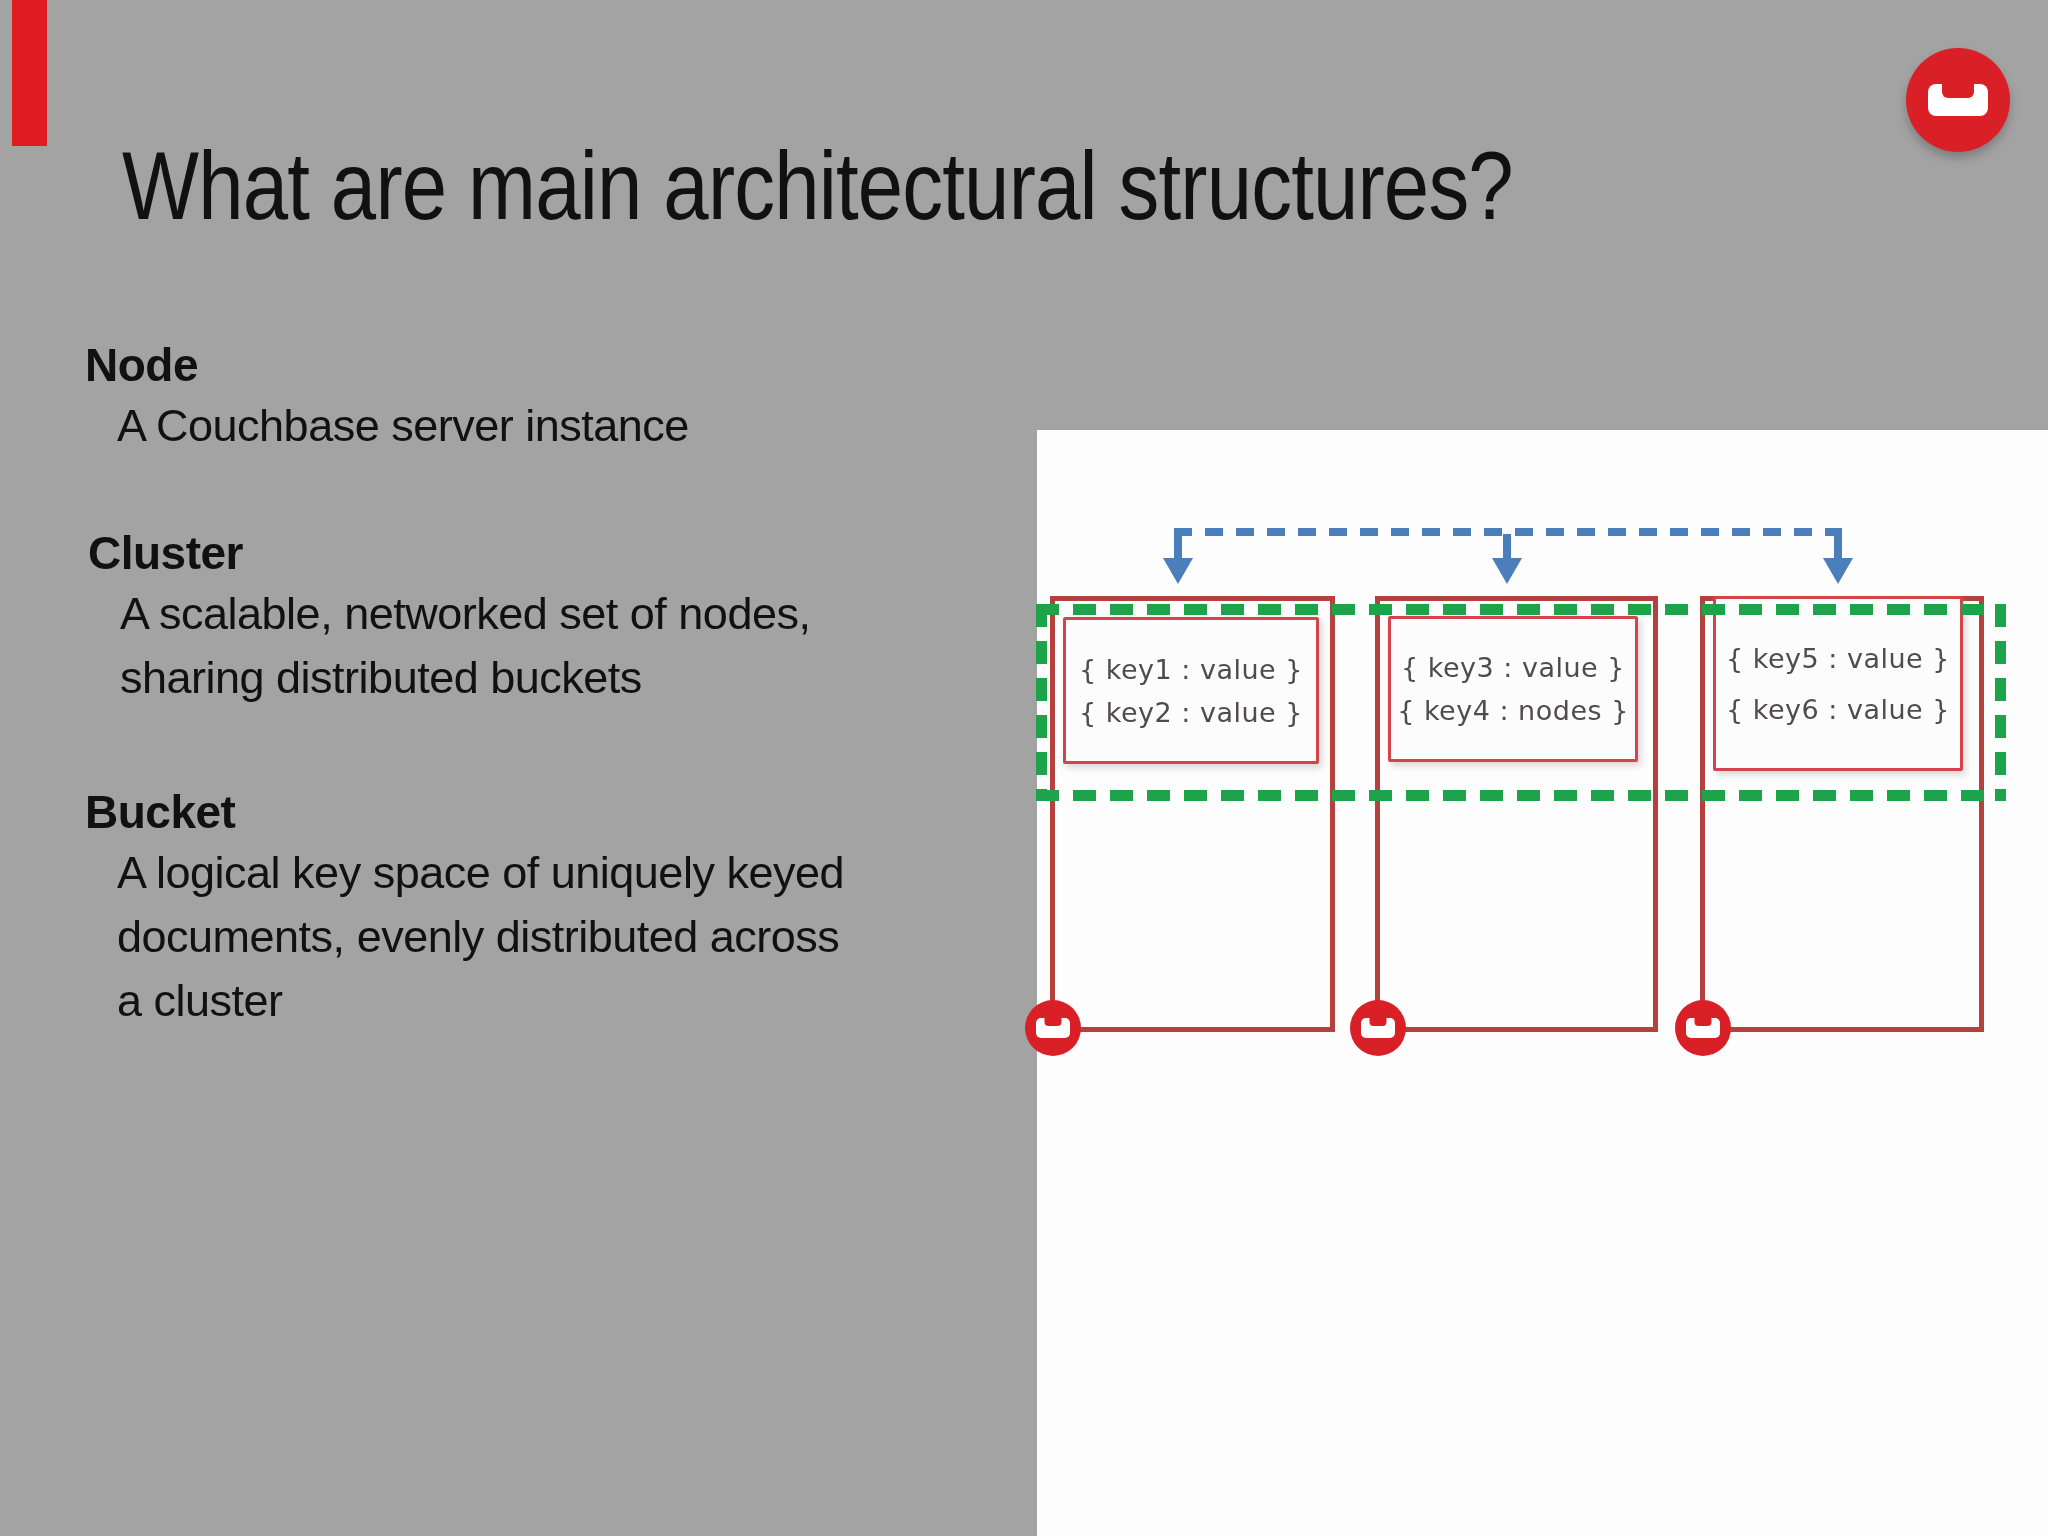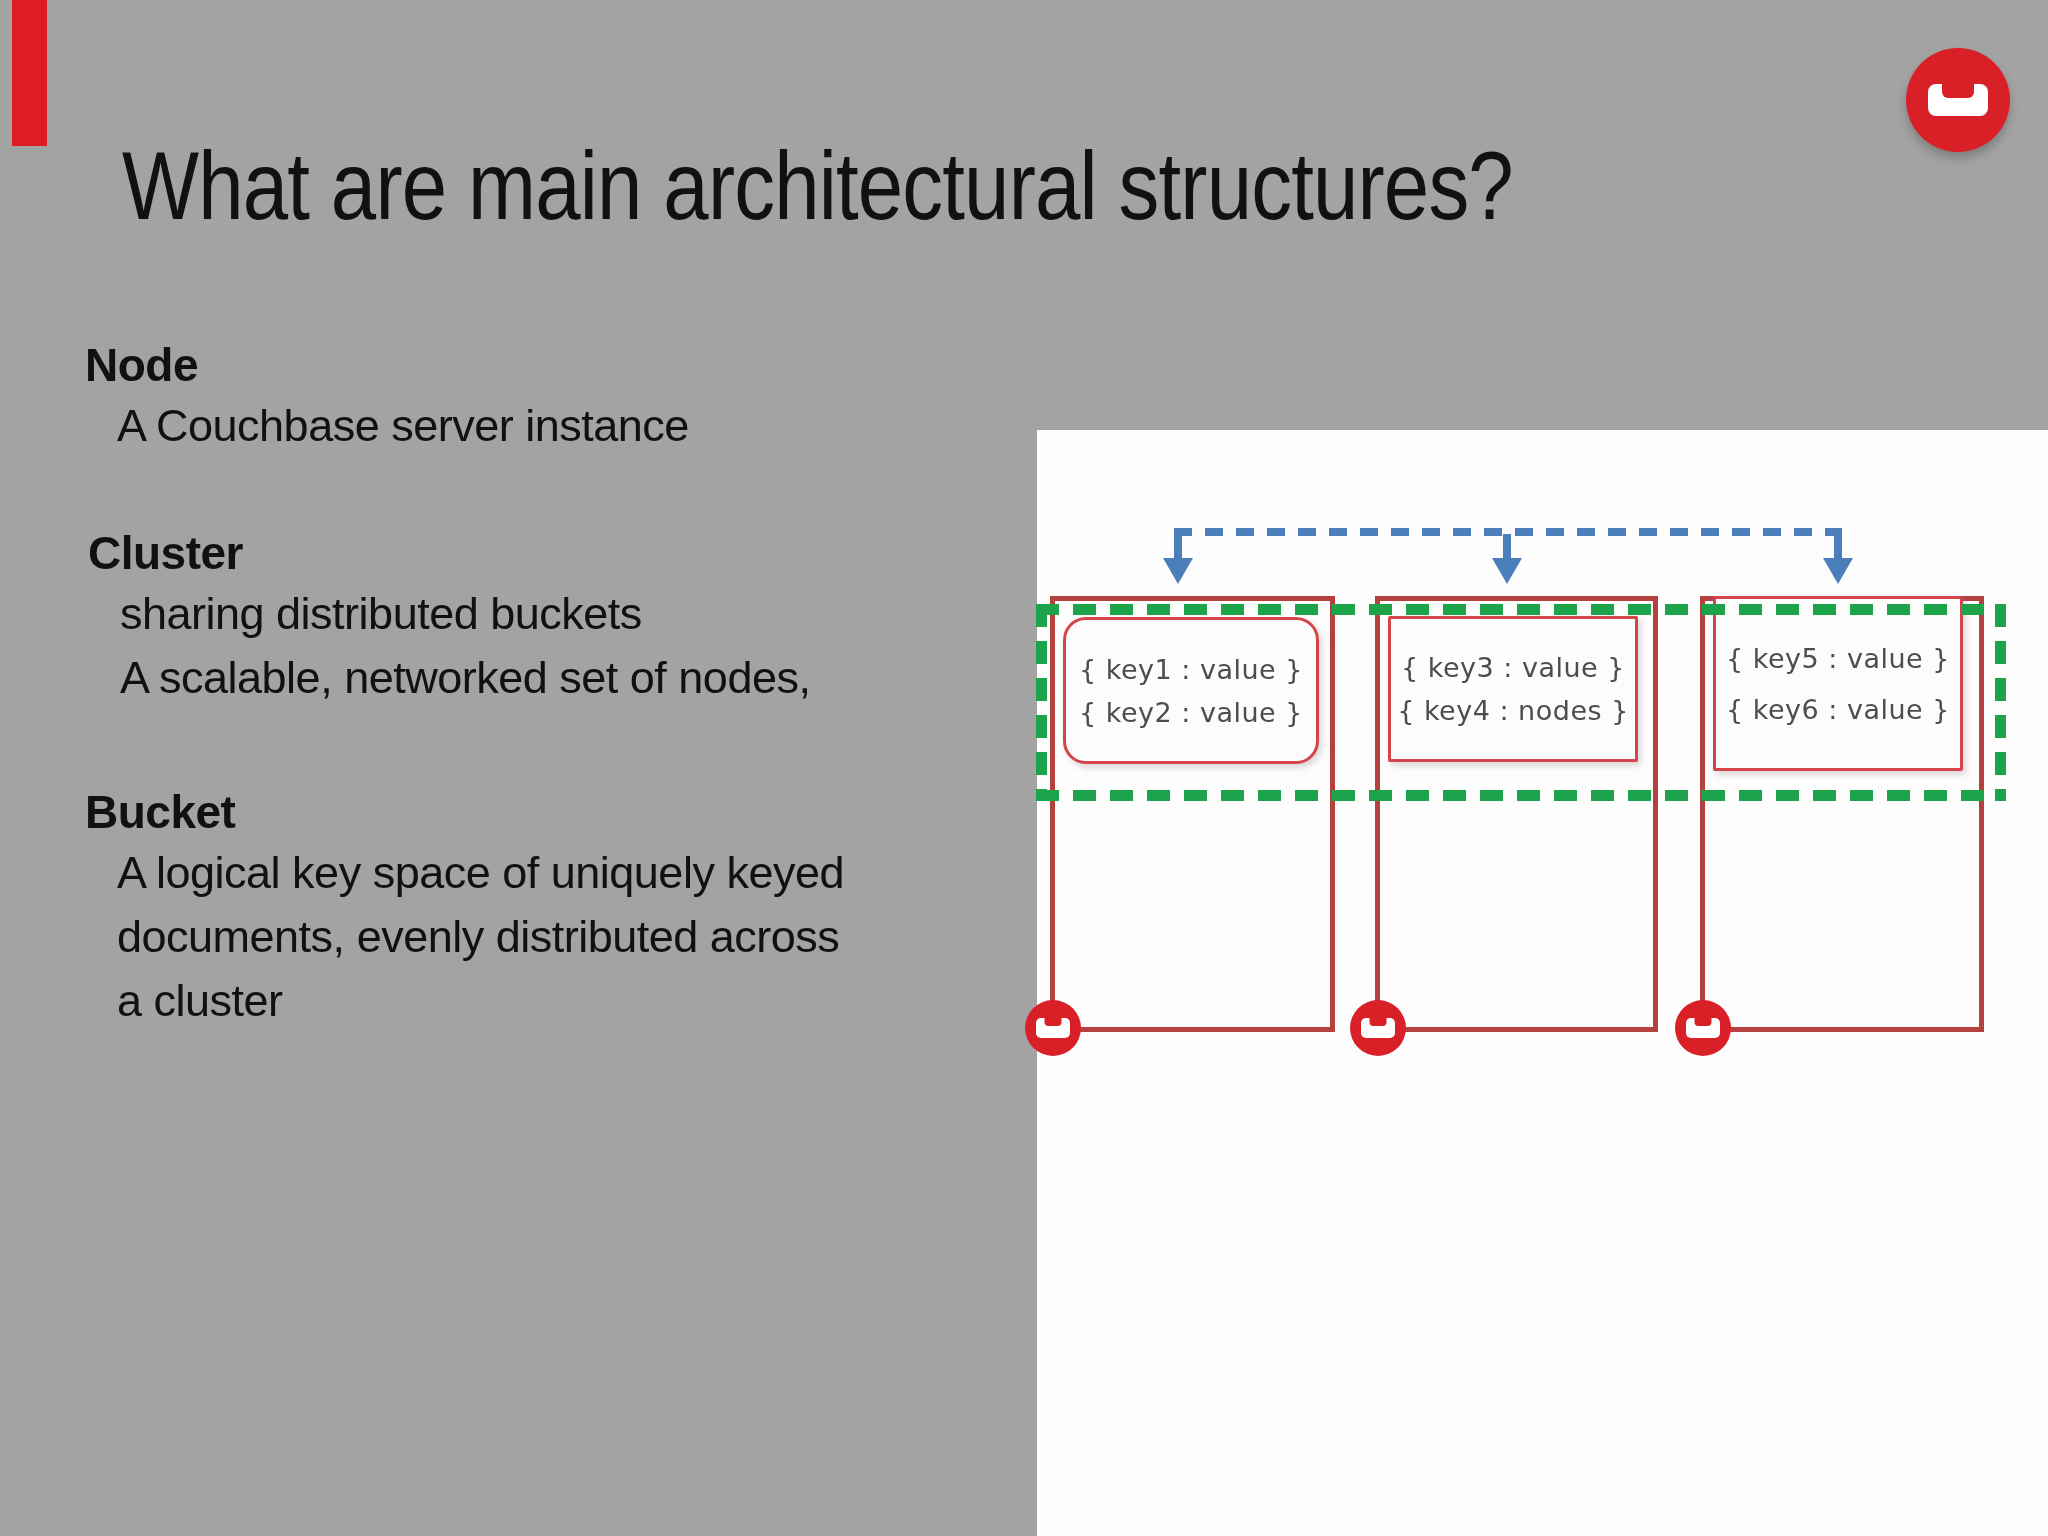--- a/index.html
+++ b/index.html
@@ -125,22 +125,22 @@
     <div class="cb-glyph"></div>
   </div>
 
   <div class="def-block" id="def-node">
     <div class="term">Node</div>
     <div class="def-line">A Couchbase server instance</div>
   </div>
 
   <div class="def-block" id="def-cluster">
     <div class="term">Cluster</div>
+    <div class="def-line">A scalable, networked set of nodes,</div>
     <div class="def-line">sharing distributed buckets</div>
-    <div class="def-line">A scalable, networked set of nodes,</div>
   </div>
 
   <div class="def-block" id="def-bucket">
     <div class="term">Bucket</div>
     <div class="def-line">A logical key space of uniquely keyed</div>
     <div class="def-line">documents, evenly distributed across</div>
     <div class="def-line">a cluster</div>
   </div>
 
   <div class="diagram-canvas"></div>
@@ -155,21 +155,21 @@
 
   <div class="node-box" style="left:1050px;top:596px;width:285px;height:436px;"></div>
   <div class="node-box" style="left:1375px;top:596px;width:283px;height:436px;"></div>
   <div class="node-box" style="left:1700px;top:596px;width:284px;height:436px;"></div>
 
   <div class="g-dash-h" style="left:1036px;top:604px;width:970px;"></div>
   <div class="g-dash-h" style="left:1036px;top:790px;width:970px;"></div>
   <div class="g-dash-v" style="left:1036px;top:604px;height:197px;"></div>
   <div class="g-dash-v" style="left:1995px;top:604px;height:197px;"></div>
 
-  <div class="doc-box" style="left:1063px;top:617px;width:256px;height:147px;border-radius:23px;">
+  <div class="doc-box" style="left:1063px;top:617px;width:256px;height:147px;">
     <div class="doc-line">{ key1 : value }</div>
     <div class="doc-line">{ key2 : value }</div>
   </div>
   <div class="doc-box" style="left:1388px;top:616px;width:250px;height:146px;">
     <div class="doc-line">{ key3 : value }</div>
     <div class="doc-line">{ key4 : nodes }</div>
   </div>
   <div class="doc-box" style="left:1713px;top:596px;width:250px;height:175px;gap:20px;">
     <div class="doc-line">{ key5 : value }</div>
     <div class="doc-line">{ key6 : value }</div>

